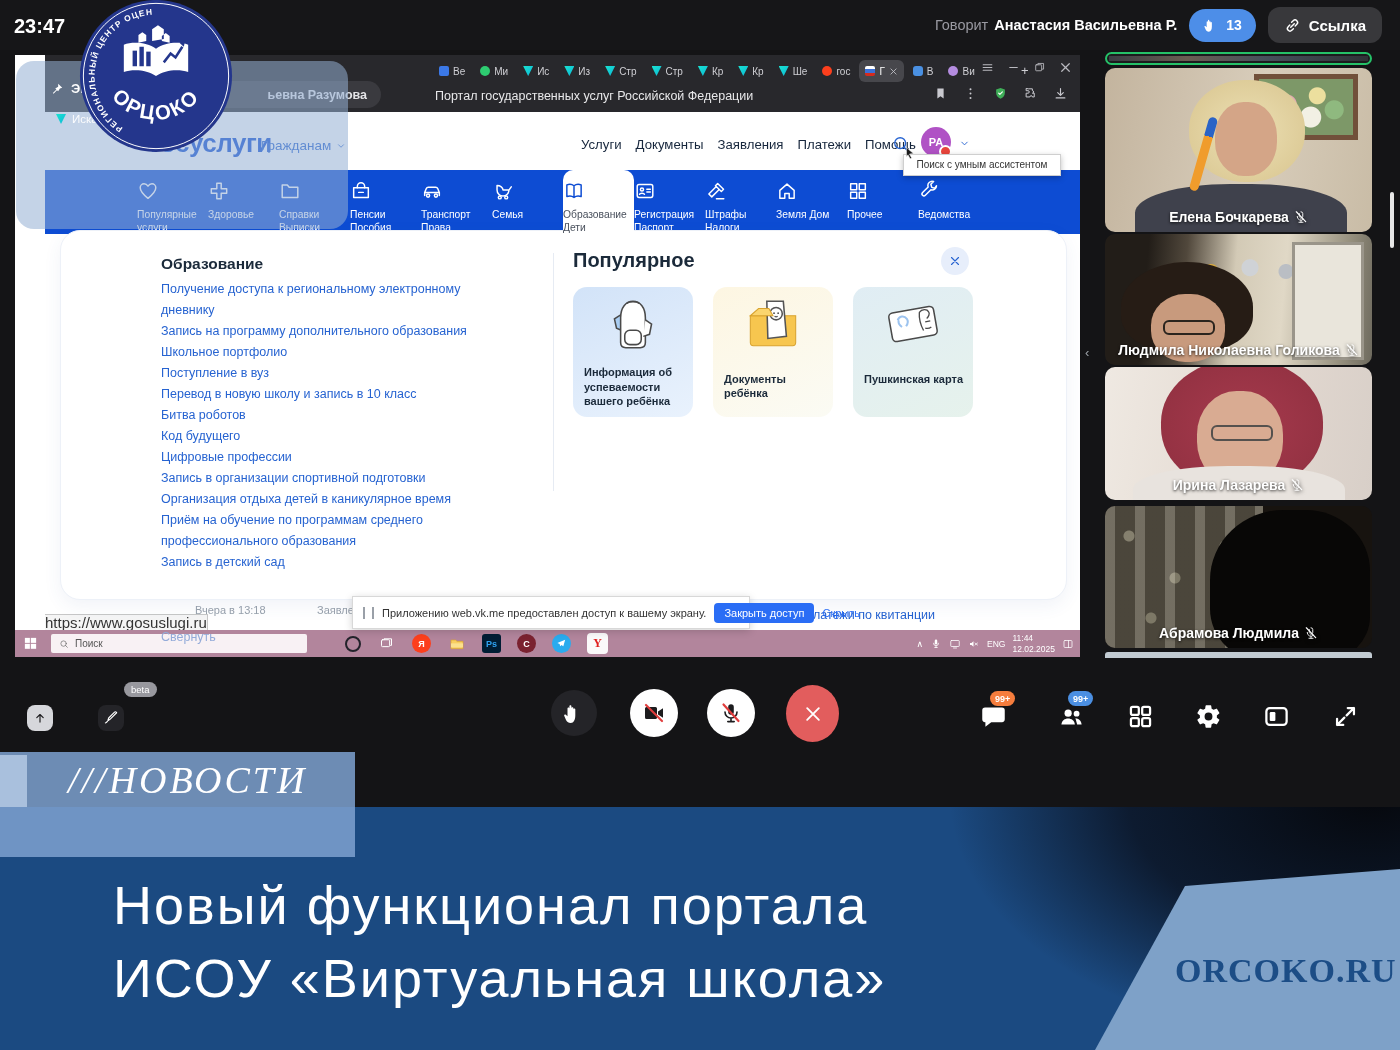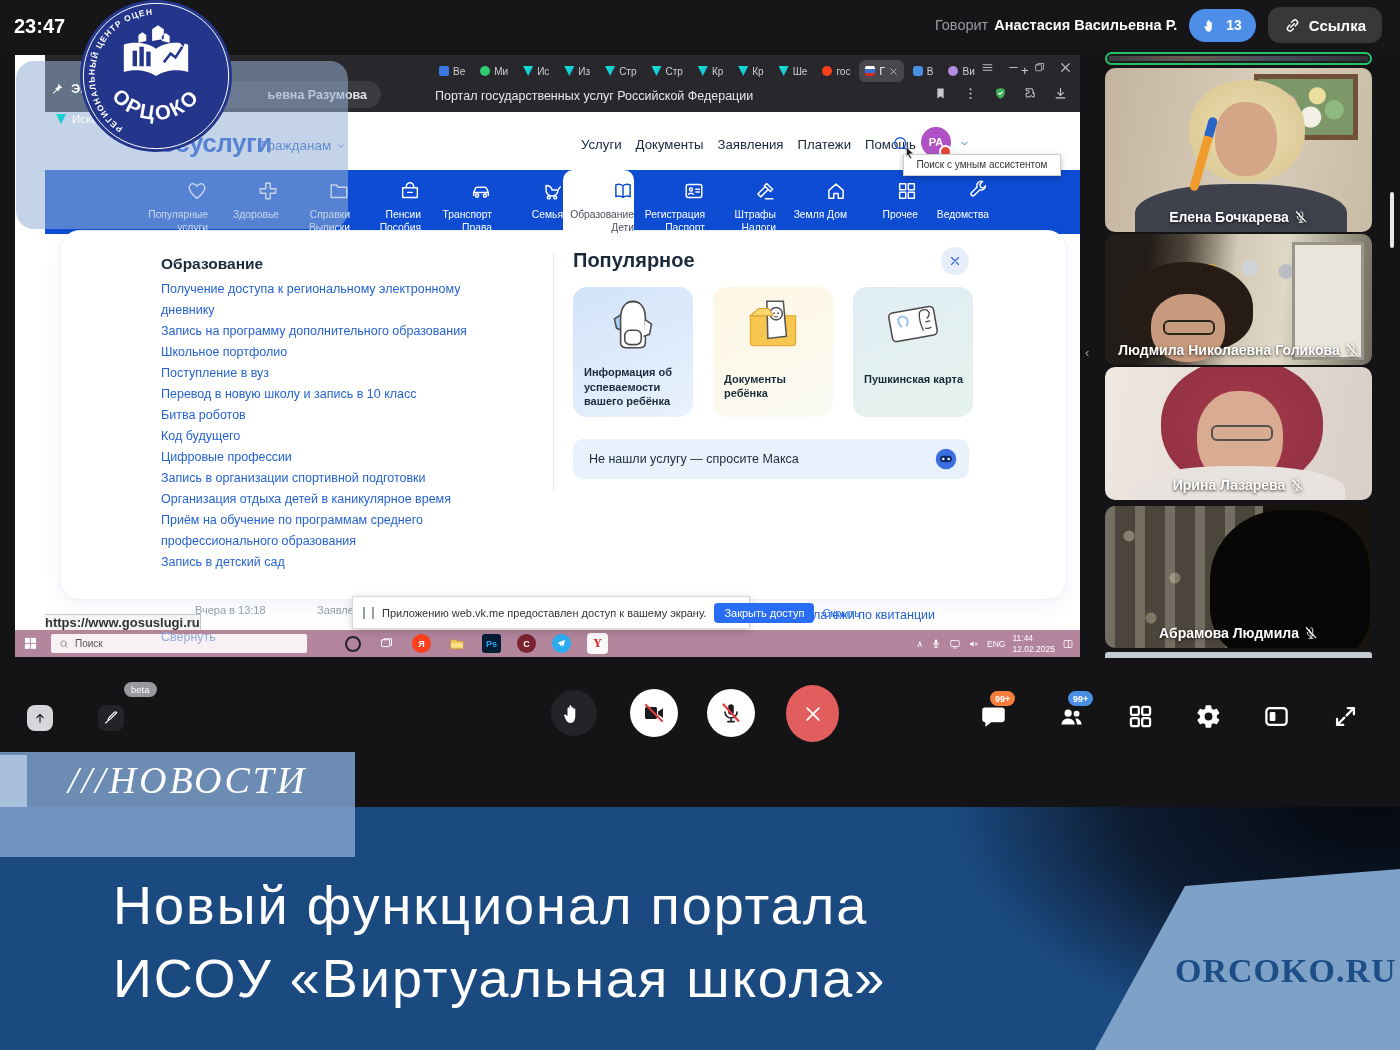--- a/index.html
+++ b/index.html
@@ -81,21 +81,21 @@
   .gcursor{position:absolute;left:858px;top:34px;width:14px;height:14px;z-index:31;}
   .gavatar{position:absolute;left:876px;top:15px;width:30px;height:30px;border-radius:50%;background:#b052c5;
            color:#fff;font-size:11px;font-weight:bold;display:flex;align-items:center;justify-content:center;}
   .gavatar:after{content:"";position:absolute;right:-1px;bottom:-1px;width:9px;height:9px;border-radius:50%;
            background:#e8453c;border:2px solid #fff;}
   .gchev{position:absolute;left:914px;top:26px;width:11px;height:11px;color:#2663d1;}
   .gtip{position:absolute;left:858px;top:42px;width:156px;height:20px;background:#fff;border:1px solid #cfcfcf;
         box-shadow:0 2px 6px rgba(0,0,0,.25);font-size:10px;color:#333;text-align:center;line-height:20px;z-index:30;}
   .bluebar{position:absolute;left:0;top:58px;width:1035px;height:64px;background:#0d4cd3;}
   .cats{position:absolute;left:92px;top:0;width:852px;height:64px;display:flex;align-items:flex-start;list-style:none;margin:0;padding:0;}
-  .cat{flex:1;text-align:right;color:#fff;padding-top:10px;height:54px;}
+  .cat{flex:1;text-align:left;color:#fff;padding-top:10px;height:54px;}
   .cat .ci{width:22px;height:22px;color:#fff;}
   .cat .cl{font-size:10.3px;line-height:1.25;margin-top:3px;}
   .cat.active{background:#fff;border-radius:10px 10px 0 0;height:72px;color:#49505c;position:relative;z-index:2;}
   .cat.active .ci{color:#0d4cd3;}
   .gcard{position:absolute;left:15px;top:118px;width:1005px;height:368px;background:#fff;border-radius:20px;
          border:1px solid #edf1f8;box-shadow:0 6px 18px rgba(50,80,150,.07);z-index:1;}
   .svc-h{position:absolute;left:100px;top:24px;font-size:15.5px;font-weight:bold;color:#1b2a3a;}
   .svc-list{position:absolute;left:100px;top:48px;width:348px;}
   .svc-link{display:block;font-size:12.5px;line-height:21px;color:#2663d1;text-decoration:none;}
   .svc-fold{display:block;font-size:12.5px;line-height:21px;color:#93abd9;margin-top:3px;text-decoration:none;}
@@ -115,21 +115,21 @@
   .pcard.c3 .plabel{bottom:30px;}
   .assist{position:absolute;left:512px;top:208px;width:396px;height:40px;background:#e9f1fd;border-radius:10px;
           display:flex;align-items:center;}
   .assist span{font-size:12.5px;color:#1b2a3a;padding-left:16px;}
   .assist .robot{position:absolute;right:10px;top:7px;width:26px;height:26px;}
   .peek-date{position:absolute;left:150px;top:492px;font-size:11px;color:#98a1ac;}
   .peek-claim{position:absolute;left:272px;top:492px;font-size:11px;color:#98a1ac;}
   .peek-pay{position:absolute;left:745px;top:496px;display:flex;gap:1px;align-items:center;color:#2663d1;font-size:12.5px;}
   .peek-pay .ic{width:13px;height:13px;}
   .urlchip{position:absolute;left:0;top:502px;height:16px;background:#f5f5f5;border:1px solid #c7c7c7;border-left:none;
-           font-size:13px;color:#333;line-height:16px;padding:0 0;font-weight:bold;}
+           font-size:15px;color:#333;line-height:16px;padding:0 0;}
   .notice{position:absolute;left:307px;top:484px;width:398px;height:33px;background:#fff;border:1px solid #d8d8d8;
           box-shadow:0 2px 8px rgba(0,0,0,.18);display:flex;align-items:center;gap:8px;padding:0 10px;box-sizing:border-box;z-index:20;}
   .notice .pause{width:7px;height:12px;border-left:2px solid #9aa0a8;border-right:2px solid #9aa0a8;flex:none;}
   .notice span{font-size:11px;color:#333;white-space:nowrap;}
   .notice button{background:#2a6df5;color:#fff;border:none;border-radius:4px;font-size:11px;padding:4px 10px;
           font-family:inherit;white-space:nowrap;}
   .notice a{color:#2a6df5;font-size:11px;text-decoration:none;}
 
   
   .wtaskbar{position:absolute;left:0;top:575px;width:1065px;height:27px;background:#b2859c;}
@@ -682,31 +682,20 @@
                 <g transform="rotate(-10 32 32)">
                   <rect x="10" y="18" width="44" height="28" rx="4" fill="#fff" stroke="#4a4a4a" stroke-width="1.5"></rect>
                   <path d="M40 22c3-3 8-2 9 1 1 2-1 5-3 6M40 22c-1 4-1 12 1 18M44 32h5M43 38c2 1 4 1 6 0" fill="none" stroke="#4a4a4a" stroke-width="1.3"></path>
                   <path d="M18 26c2-4 7-4 9 0 1 2 0 5-2 7m-6-7c-1 2 0 5 2 7" fill="none" stroke="#9cc3ef" stroke-width="2"></path>
                 </g>
               </svg>
             </span>
             <span class="plabel">Пушкинская карта</span>
           </div>
         </div>
-      <div class="assist">
-        <span>Не нашли услугу — спросите Макса</span>
-        <span class="robot ic">
-            <svg viewBox="0 0 24 24" fill="none" stroke="currentColor" stroke-width="1.6" stroke-linecap="round" stroke-linejoin="round">
-              <circle cx="12" cy="12" r="9.5" fill="#3b6fe0" stroke="none"></circle>
-              <rect x="6.5" y="9" width="11" height="6" rx="3" fill="#0d2a66" stroke="none"></rect>
-              <circle cx="9.5" cy="12" r="1.2" fill="#fff" stroke="none"></circle>
-              <circle cx="14.5" cy="12" r="1.2" fill="#fff" stroke="none"></circle>
-            </svg>
-          </span>
-      </div>
     </div>
 
     <div class="peek-date">Вчера в 13:18</div>
     <div class="peek-claim">Заявлен</div>
     <div class="peek-pay">
       <span class="ic">
           <svg viewBox="0 0 24 24" fill="none" stroke="currentColor" stroke-width="1.6" stroke-linecap="round" stroke-linejoin="round">
             <path d="M6 5v14M12 5v14M18 5v14" stroke-width="2.4"></path>
           </svg>
         </span>

